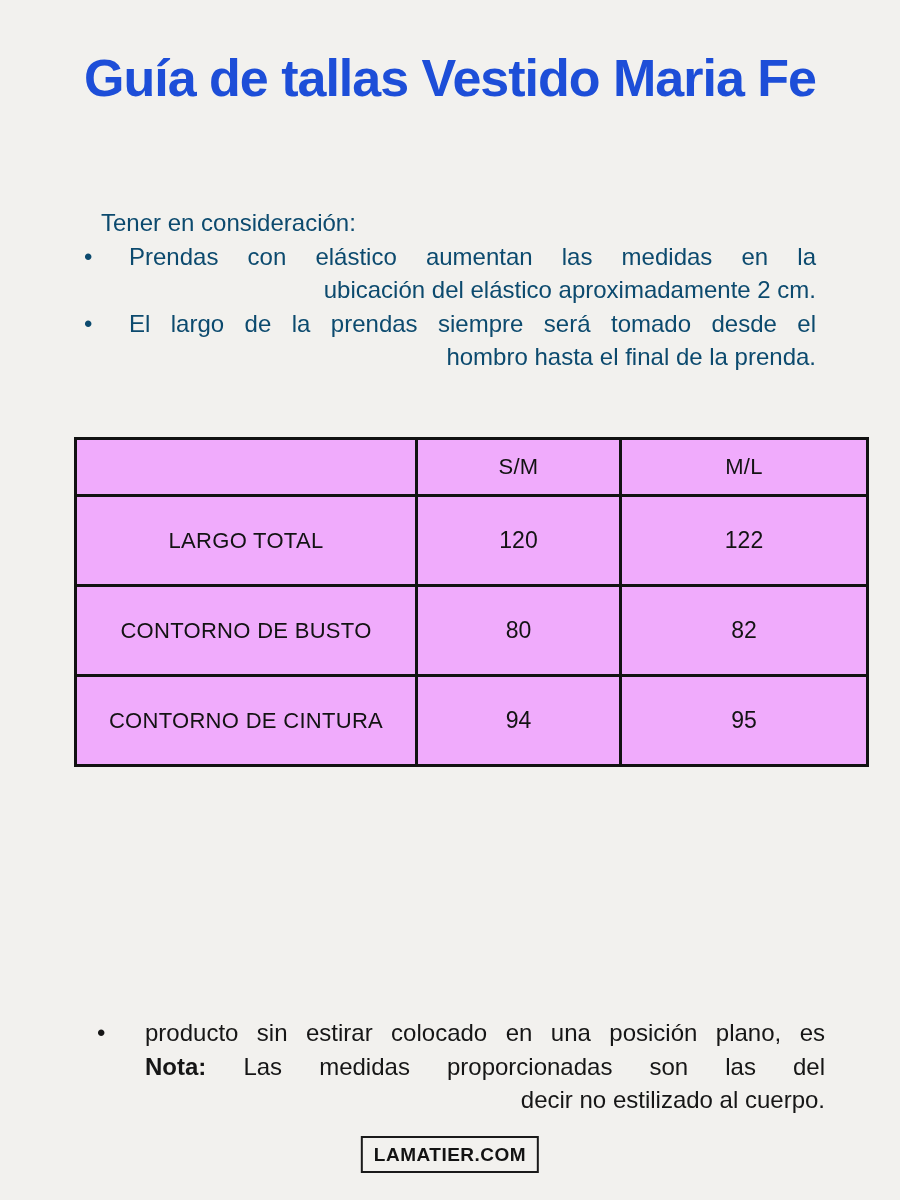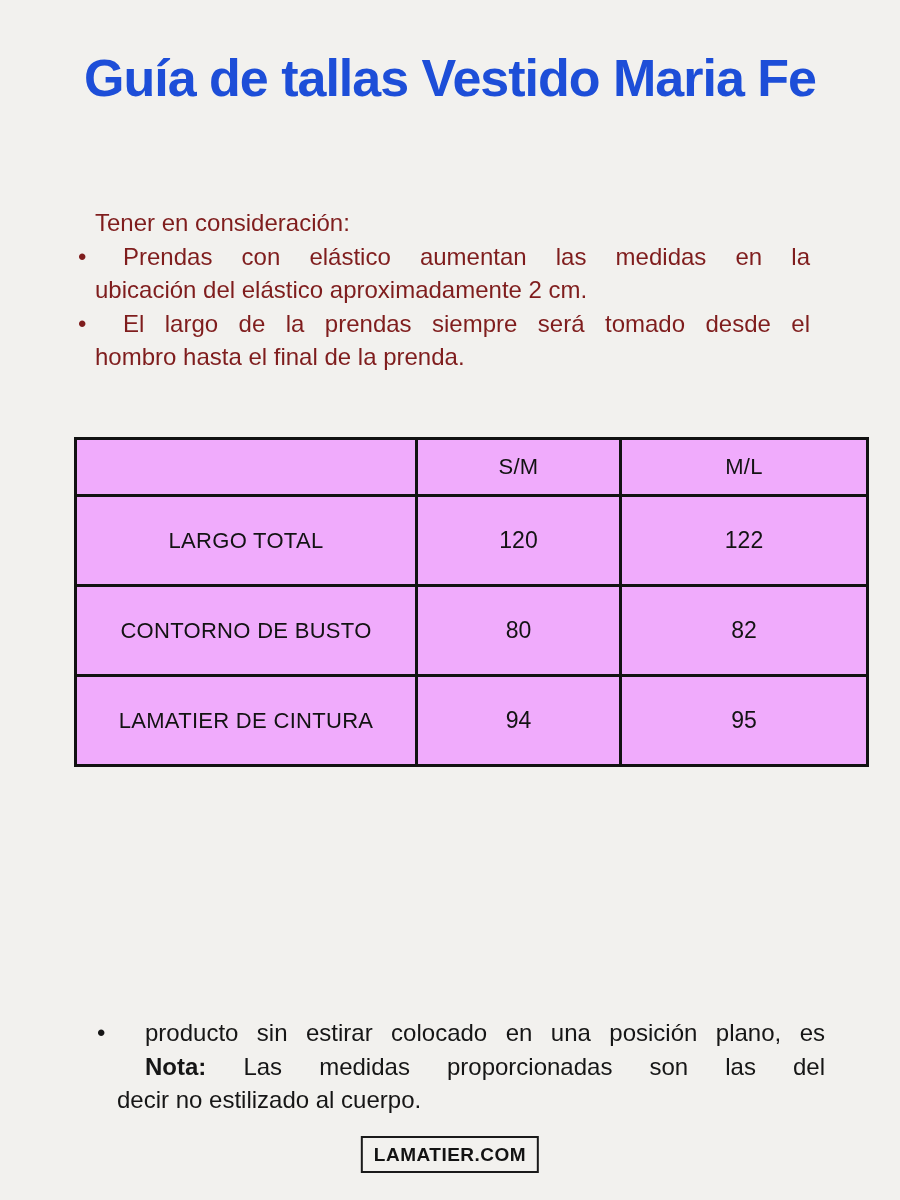--- a/index.html
+++ b/index.html
@@ -23,43 +23,43 @@
     line-height: 56px;
     font-weight: 900;
     letter-spacing: -1px;
     color: #1d4ed8;
   }
 
   
   .considerations {
     position: absolute;
     top: 206px;
-    left: 78px;
+    left: 84px;
     width: 732px;
     font-size: 24px;
     line-height: 33.5px;
-    color: #7f1d1d;
+    color: #0c4a6e;
   }
   .considerations .heading {
     padding-left: 17px;
     text-align: left;
   }
   .bullet-item {
     position: relative;
     padding-left: 17px;
   }
   .bullet-dot {
     position: absolute;
     left: 0;
     top: 0;
     width: 17px;
     line-height: 33.5px;
     font-size: 24px;
   }
-  .line { text-align: left; }
+  .line { text-align: right; }
   .line.just {
     text-align: justify;
     text-align-last: justify;
     margin-left: 28px;
   }
 
   
   .size-table {
     position: absolute;
     top: 437px;
@@ -151,21 +151,21 @@
       <td>LARGO TOTAL</td>
       <td class="value-cell">120</td>
       <td class="value-cell">122</td>
     </tr>
     <tr class="data-row">
       <td>CONTORNO DE BUSTO</td>
       <td class="value-cell">80</td>
       <td class="value-cell">82</td>
     </tr>
     <tr class="data-row">
-      <td>LAMATIER DE CINTURA</td>
+      <td>CONTORNO DE CINTURA</td>
       <td class="value-cell">94</td>
       <td class="value-cell">95</td>
     </tr>
   </tbody>
 </table>
 
 <div class="note">
   <span class="bullet-dot">•</span>
   <div class="line just">producto sin estirar colocado en una posición plano, es</div>
   <div class="line just">

